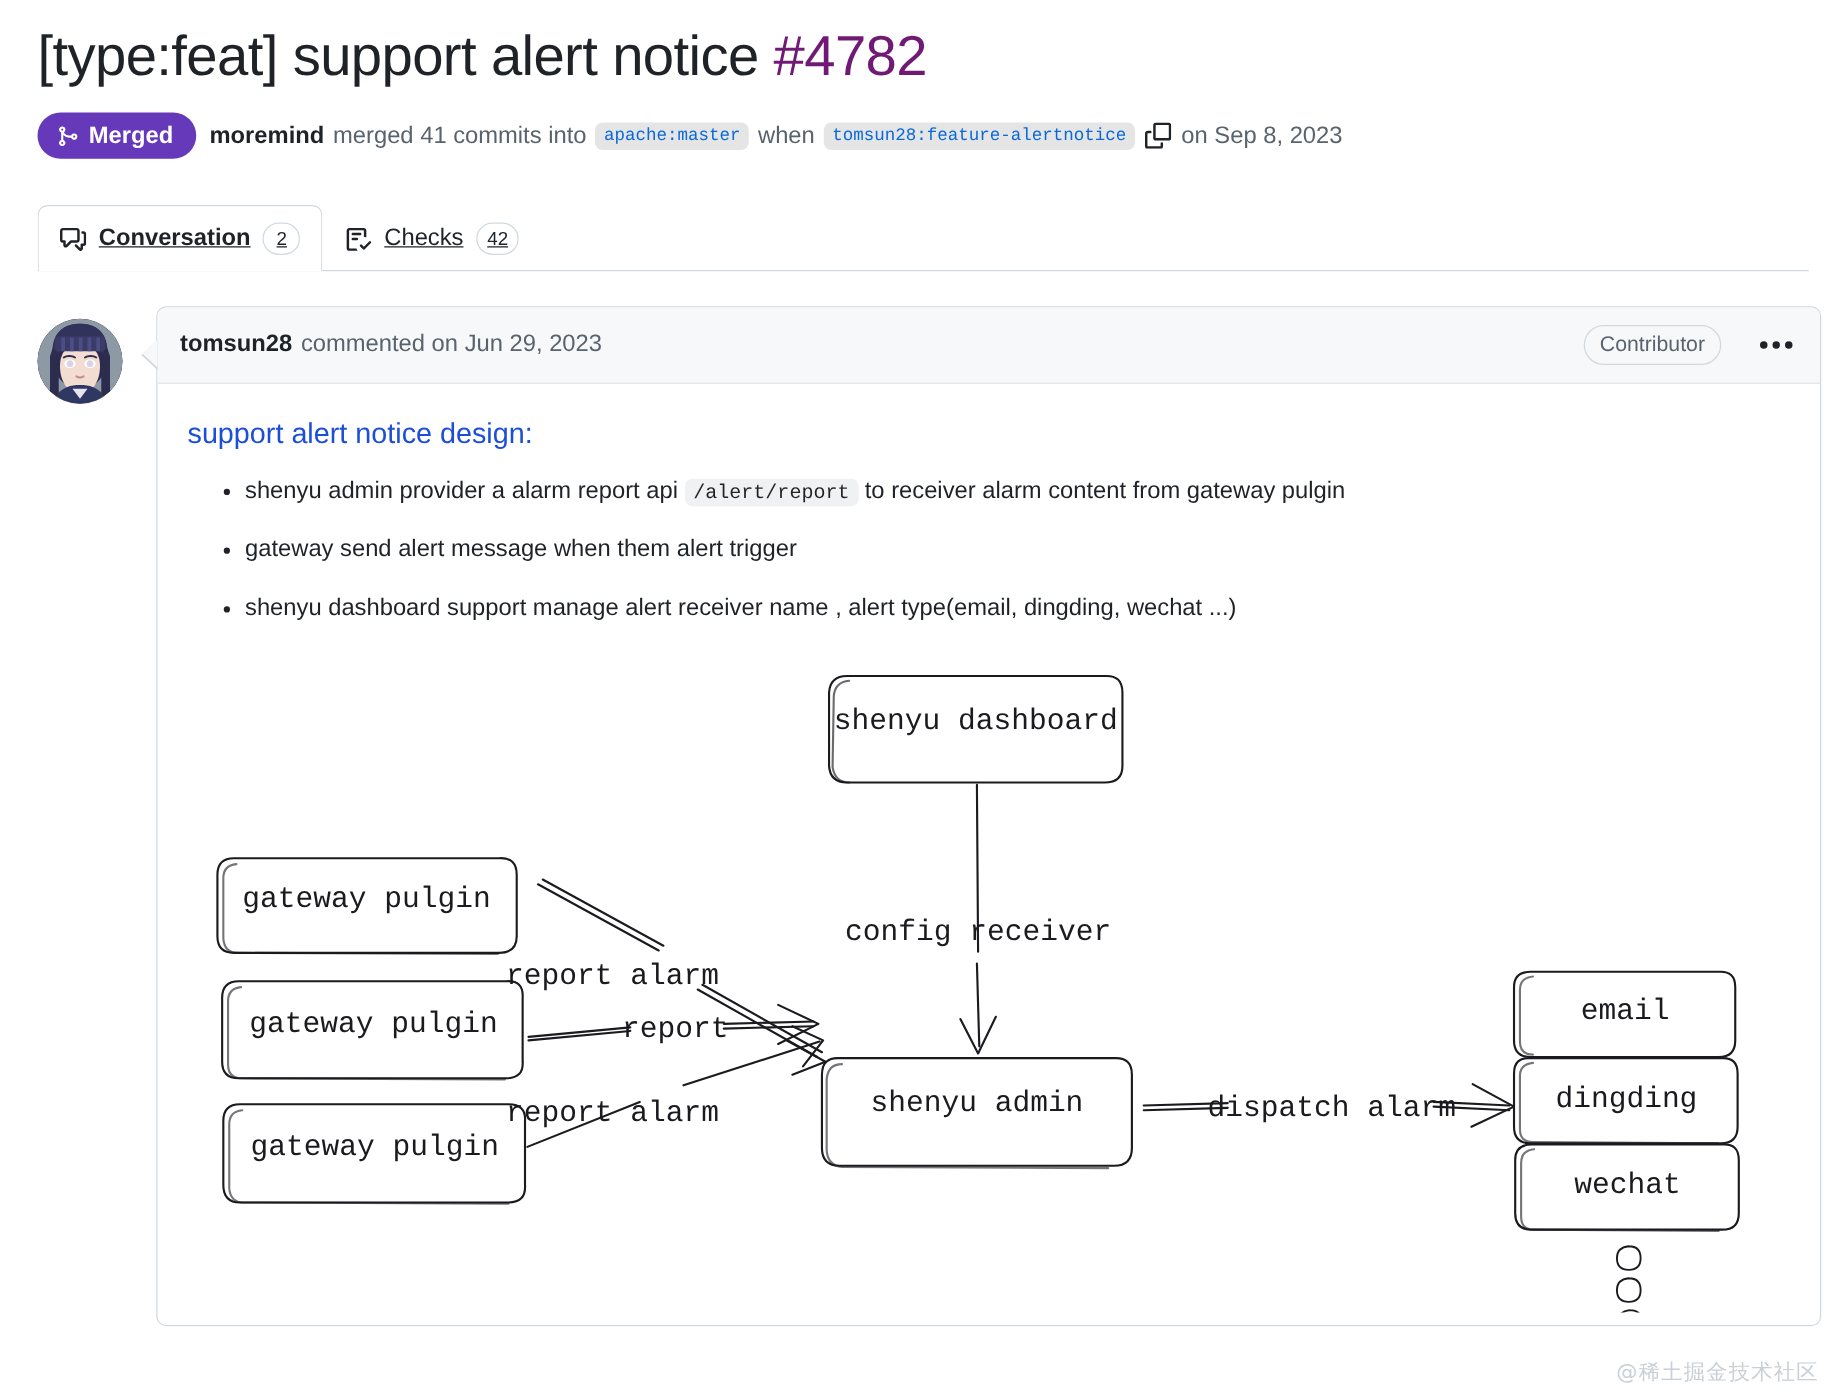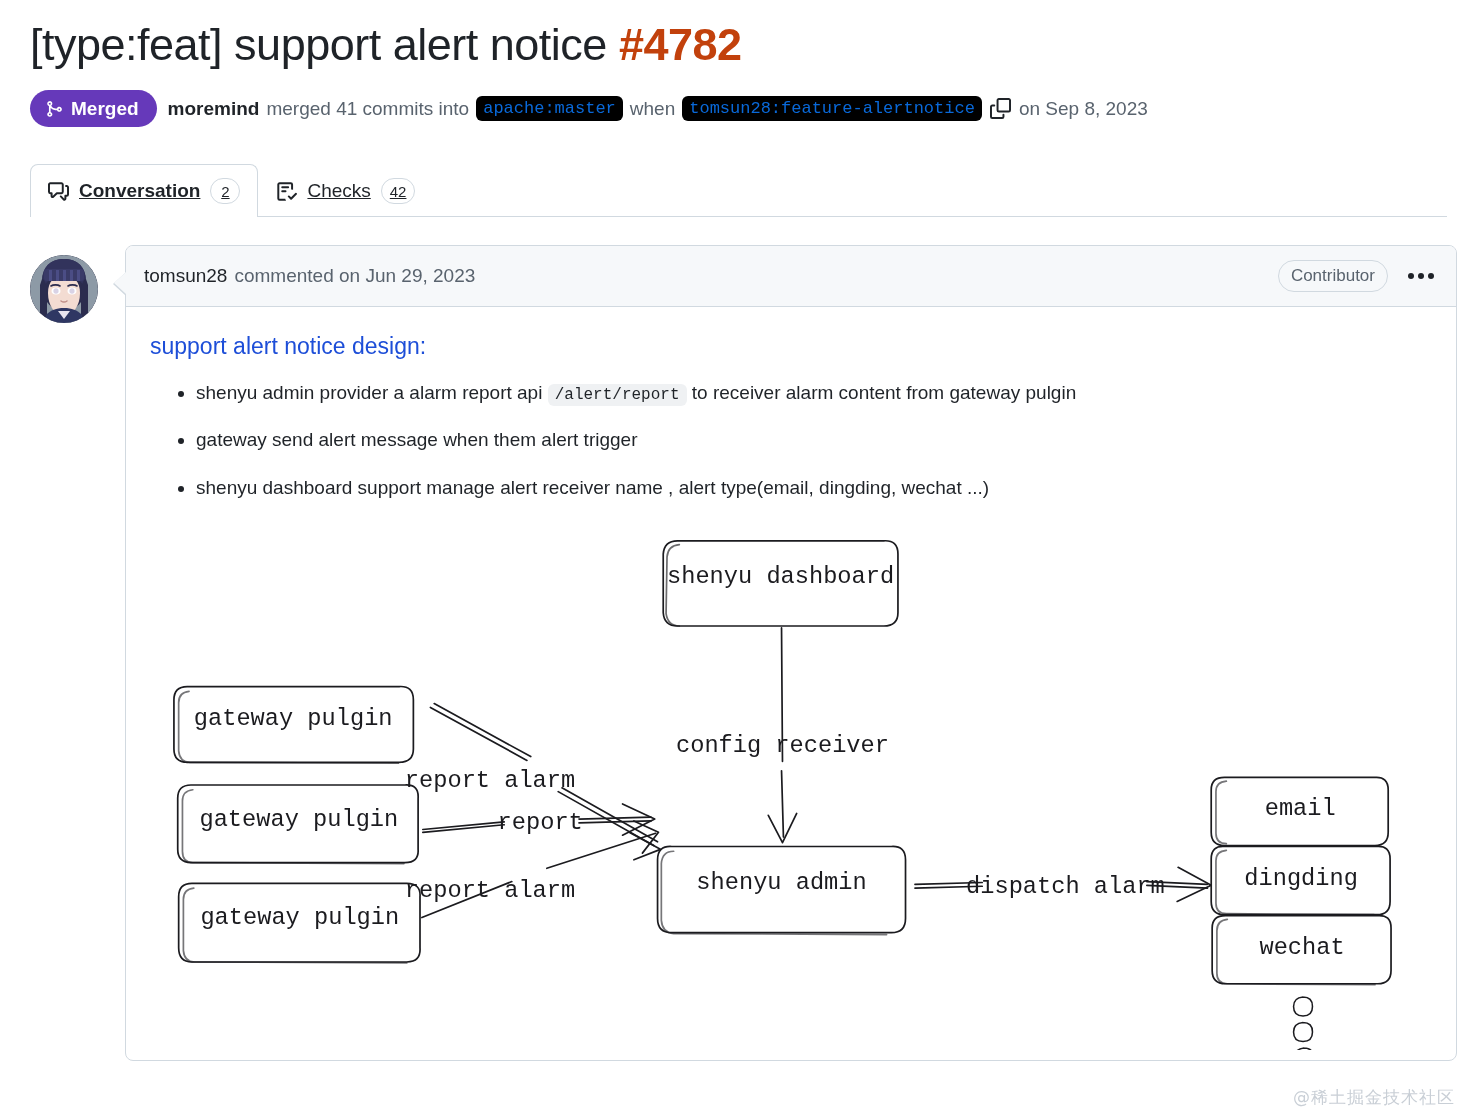--- a/index.html
+++ b/index.html
@@ -17,21 +17,21 @@
   
   .pr-header { padding: 18px 30px 0 30px; }
   .pr-title {
     font-size: 45px;
     font-weight: 400;
     line-height: 1.2;
     letter-spacing: -0.5px;
     margin: 0;
     color: #1f2328;
   }
-  .pr-number { color: #c2410c; font-weight: 700; }
+  .pr-number { color: #701a75; font-weight: 400; }
 
   
   .pr-subhead {
     display: flex;
     align-items: center;
     gap: 11px;
     margin-top: 18px;
     font-size: 19px;
     color: #59636e;
   }
@@ -44,26 +44,26 @@
     border-radius: 999px;
     padding: 9px 18px 9px 15px;
     font-size: 19px;
     font-weight: 600;
     line-height: 1;
   }
   .state-badge svg { display: block; }
   .subhead-text { display: flex; align-items: center; gap: 7px; flex-wrap: nowrap; }
   .user-strong { color: #1f2328; font-weight: 600; }
   .branch-chip {
-    background: #000000;
+    background: #e5e5e5;
     color: #0969da;
     border-radius: 6px;
     padding: 3px 7px;
     font-family: "Liberation Mono", "DejaVu Sans Mono", monospace;
-    font-size: 17px;
+    font-size: 14px;
     white-space: nowrap;
   }
   .copy-icon { display: inline-flex; align-items: center; color: #1f2328; margin: 0 1px; }
 
   
   .tabbar {
     margin: 34px 30px 0 30px;
     display: flex;
     align-items: flex-end;
     gap: 0;
@@ -159,22 +159,22 @@
     border-bottom: 1px solid #d1d9e0;
     border-radius: 7px 7px 0 0;
     padding: 14px 18px;
     display: flex;
     align-items: center;
     justify-content: space-between;
     font-size: 19px;
     color: #59636e;
   }
   .comment-head-left { display: flex; align-items: baseline; gap: 7px; }
-  .author { font-weight: 400; color: #1f2328; }
-  .comment-head-right { display: flex; align-items: center; gap: 16px; }
+  .author { font-weight: 700; color: #1f2328; }
+  .comment-head-right { display: flex; align-items: center; gap: 27px; }
   .contrib-badge {
     border: 1px solid #d1d9e0;
     border-radius: 999px;
     padding: 5px 12px;
     font-size: 17px;
     color: #59636e;
     background: #f6f8fa;
   }
   .kebab { display: inline-flex; gap: 4px; padding: 4px; cursor: pointer; }
   .kebab i { width: 6px; height: 6px; border-radius: 50%; background: #1f2328; display: block; }

